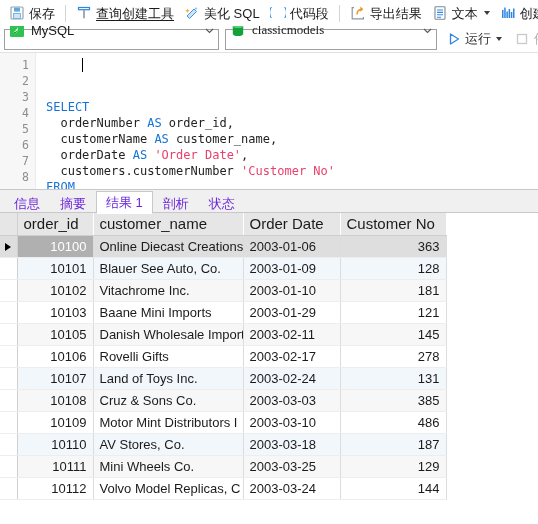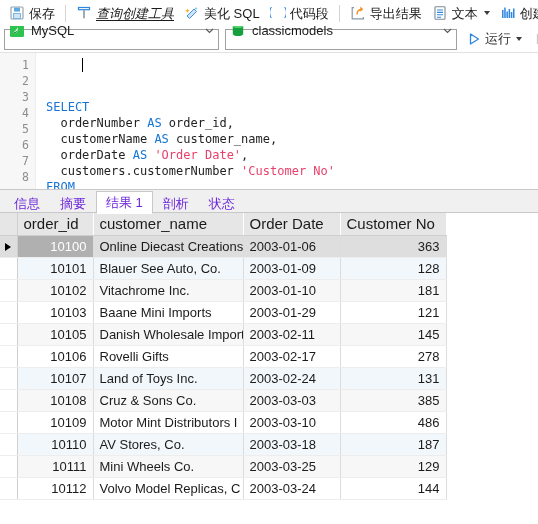--- a/index.html
+++ b/index.html
@@ -38,21 +38,21 @@
     gap: 4px;
     cursor: default;
     flex: 0 0 auto;
   }
   .tb-label {
     font-size: 13px;
     color: #1b1b1b;
     line-height: 1;
     letter-spacing: 0px;
   }
-  .tb-label.underlined { text-decoration: underline; text-underline-offset: 2px; font-style: italic; }
+  .tb-label.underlined { text-decoration: underline; text-underline-offset: 2px; }
   .tb-sep {
     width: 1px;
     height: 17px;
     background: #d4d4d4;
     margin: 0 5px;
     flex: 0 0 auto;
   }
   .tb-caret {
     width: 0; height: 0;
     border-left: 3.5px solid transparent;
@@ -81,21 +81,21 @@
     border: 1px solid #a0a0a0;
     background: #ffffff;
     display: flex;
     align-items: center;
     padding: 0 0 18px 4px;
     box-sizing: border-box;
     cursor: default;
     flex: 0 0 auto;
   }
   .combo-a { width: 215px; }
-  .combo-b { width: 232px; }
+  .combo-b { width: 212px; font-family: Liberation Serif, serif; }
   .combo-text {
     font-size: 13px;
     color: #1b1b1b;
     margin-left: 6px;
     flex: 1 1 auto;
     overflow: hidden;
   }
   .combo-arrow {
     width: 17px;
     display: flex; align-items: center; justify-content: center;

